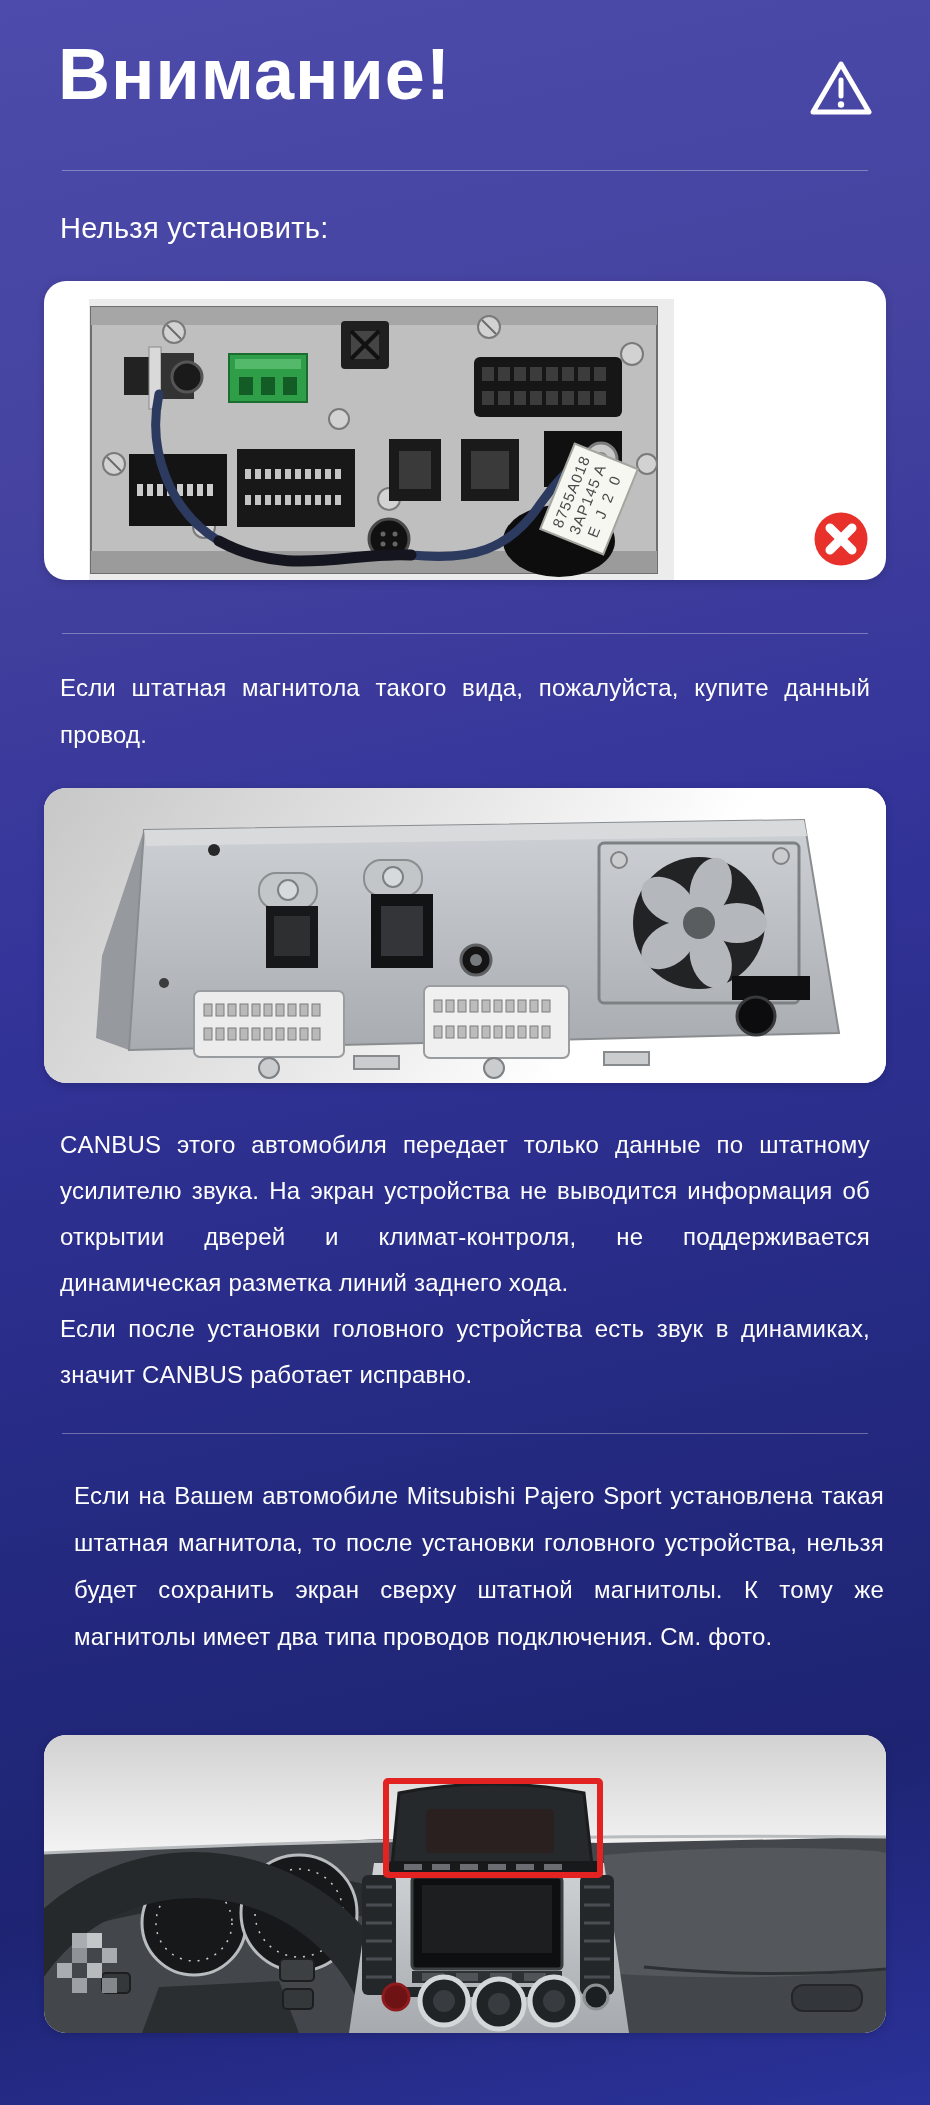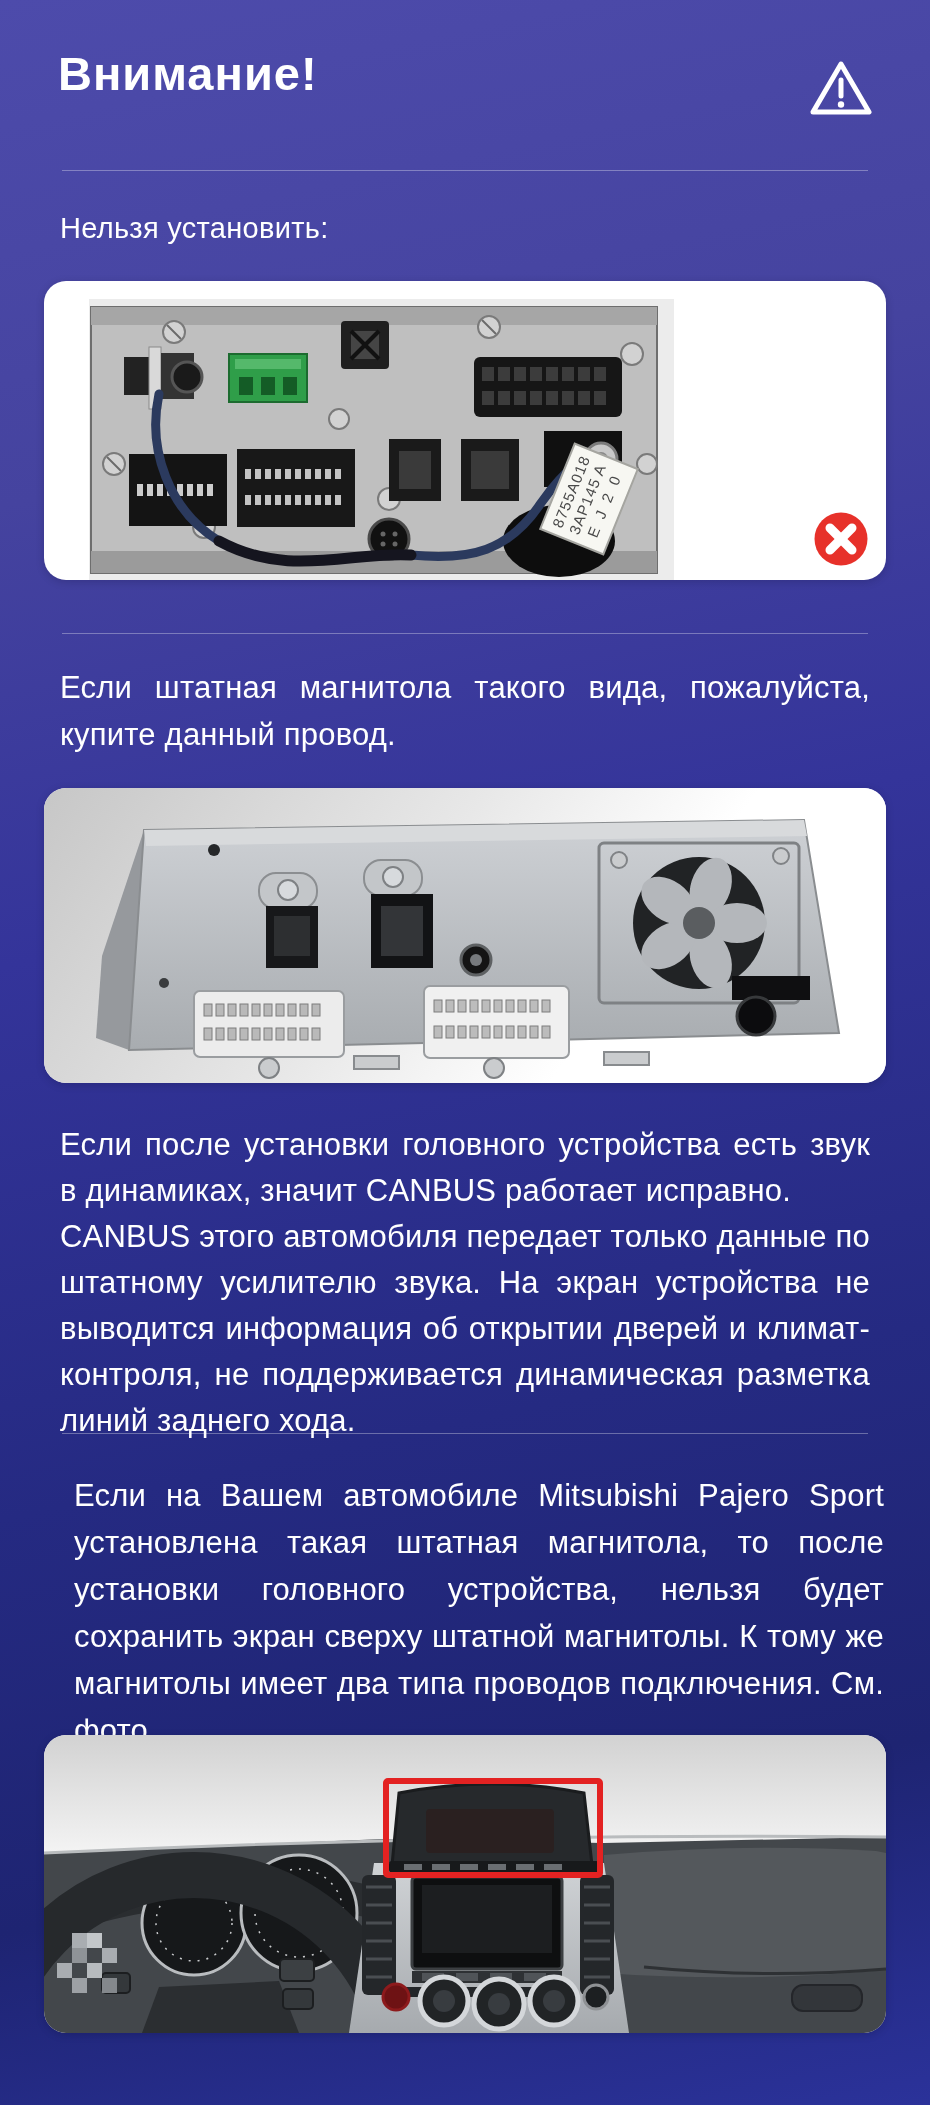--- a/index.html
+++ b/index.html
@@ -6,36 +6,36 @@
   body{
     width:930px;height:2105px;
     font-family:"Liberation Sans",sans-serif;
     color:#ffffff;
     background:linear-gradient(168deg,#4d4bab 0%,#45439f 22%,#34349a 42%,#252a82 66%,#1e2472 84%,#2b329a 100%);
     overflow:hidden;position:relative;
   }
   .page{position:absolute;inset:0;}
   .title{
     position:absolute;left:58px;top:44px;margin:0;
-    font-size:47px;font-weight:700;letter-spacing:1px;line-height:60px;
+    font-size:72px;font-weight:700;letter-spacing:1px;line-height:60px;
   }
   .warn-icon{position:absolute;right:56px;top:58px;width:66px;height:60px;}
   .divider{position:absolute;left:62px;width:806px;height:1px;background:rgba(255,255,255,0.32);}
   .d1{top:170px}.d2{top:633px}.d3{top:1433px}
   .label{position:absolute;left:60px;top:212px;font-size:29px;letter-spacing:.3px;text-align:right;}
   .card{position:absolute;left:44px;width:842px;background:#ffffff;border-radius:22px;overflow:hidden;box-shadow:0 2px 8px rgba(0,0,30,.18);}
   .card1{top:281px;height:299px;}
   .card2{top:788px;height:295px;}
   .card3{top:1735px;height:298px;}
   .photo1{position:absolute;left:45px;top:18px;}
   .photo-fill{position:absolute;left:0;top:0;}
   .redx{position:absolute;right:16px;bottom:12px;width:58px;height:58px;}
   .para{
     position:absolute;left:60px;width:810px;
-    font-size:31px;line-height:47px;letter-spacing:.2px;
+    font-size:24px;line-height:47px;letter-spacing:.2px;
     text-align:justify;text-align-last:left;
   }
   .para p{margin:0;}
   .p-buy{top:664px;}
   .p-canbus{top:1122px;line-height:46px;}
   .p-pajero{top:1472px;margin-left:14px;}
 </style>
 </head>
 <body>
 
@@ -314,22 +314,22 @@
         <circle cx="712" cy="228" r="19" fill="#0c0c0e" stroke="#37393b" stroke-width="3"></circle>
       </g>
       <g fill="#caccce" stroke="#888b8e" stroke-width="2">
         <rect x="310" y="268" width="45" height="13"></rect>
           <rect x="560" y="264" width="45" height="13"></rect>
       </g>
     </svg>
   </div>
 
   <div class="para p-canbus">
+    <p>CANBUS этого автомобиля передает только данные по штатному усилителю звука. На экран устройства не выводится информация об открытии дверей и климат-контроля, не поддерживается динамическая разметка линий заднего хода.</p>
     <p>Если после установки головного устройства есть звук в динамиках, значит CANBUS работает исправно.</p>
-    <p>CANBUS этого автомобиля передает только данные по штатному усилителю звука. На экран устройства не выводится информация об открытии дверей и климат-контроля, не поддерживается динамическая разметка линий заднего хода.</p>
   </div>
 
   <div class="divider d3"></div>
 
   <div class="para p-pajero">Если на Вашем автомобиле Mitsubishi Pajero Sport установлена такая штатная магнитола, то после установки головного устройства, нельзя будет сохранить экран сверху штатной магнитолы. К тому же магнитолы имеет два типа проводов подключения. См. фото.</div>
 
   <div class="card card3">
     <svg class="photo-fill" width="842" height="298" viewBox="0 0 842 298">
       <defs>
         <linearGradient id="sky" x1="0" y1="0" x2="0" y2="1">

